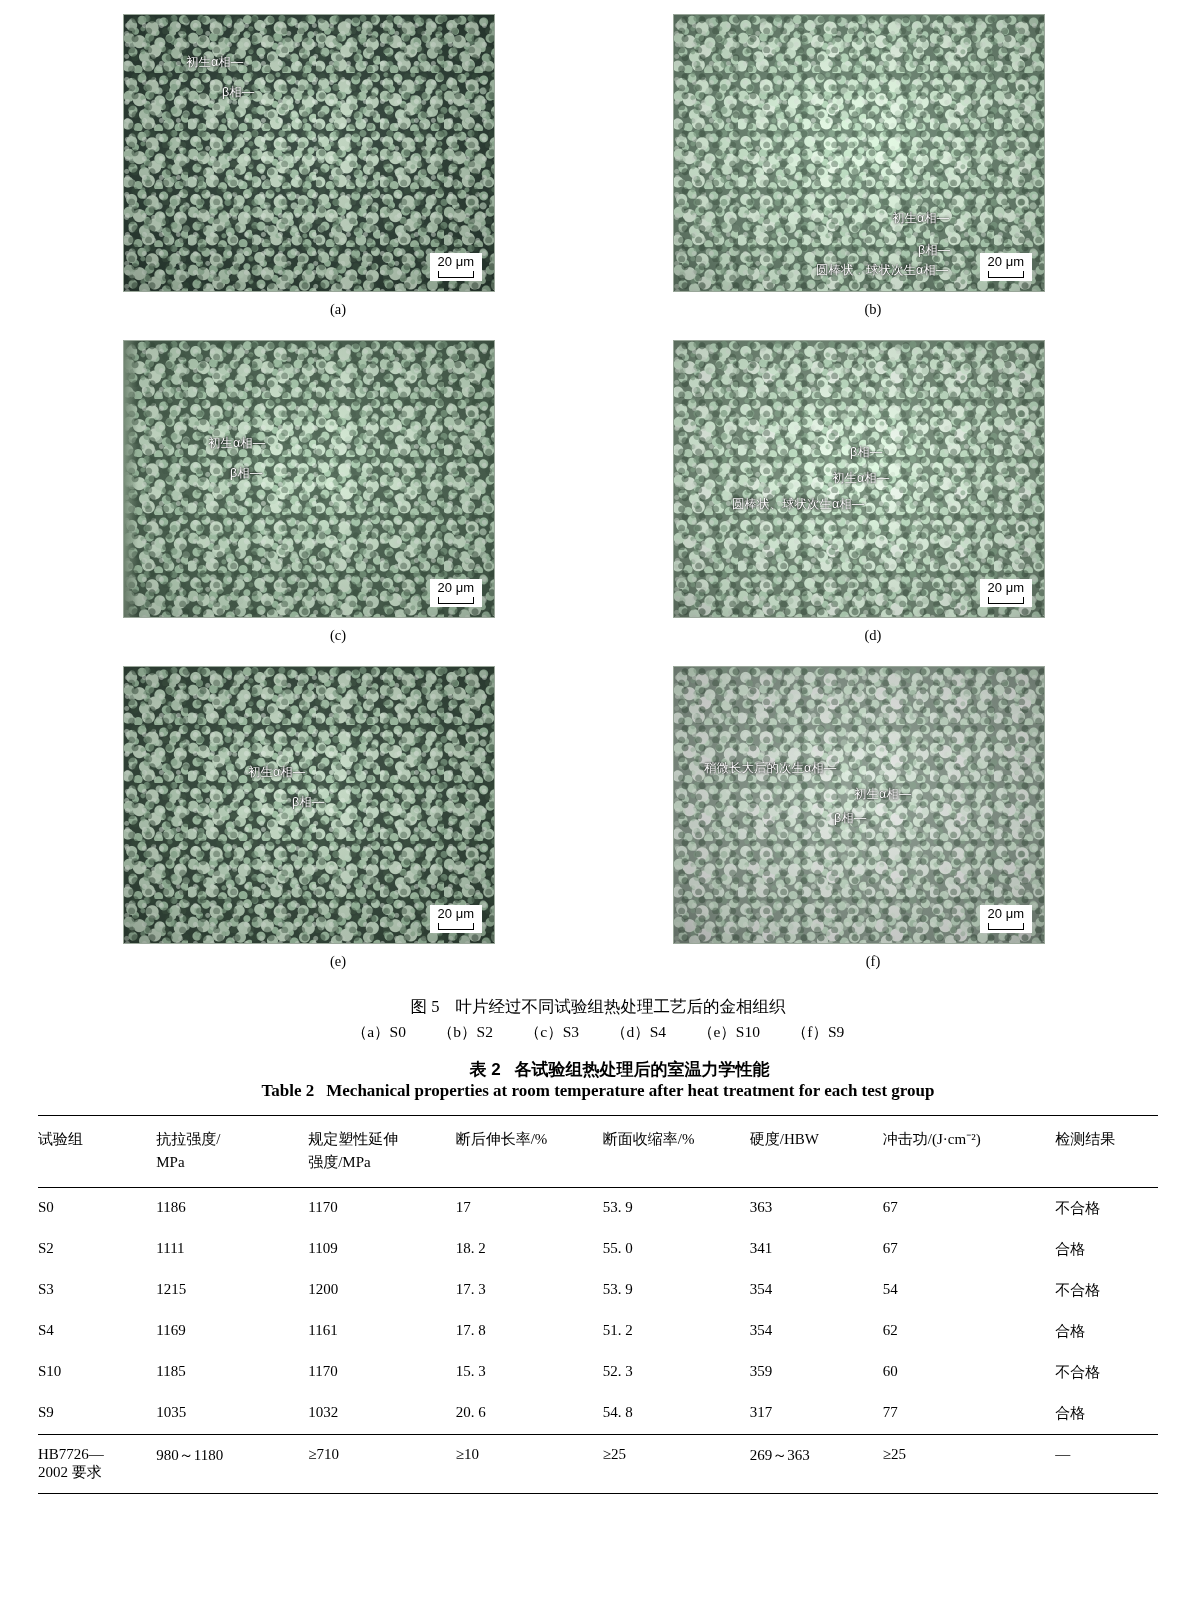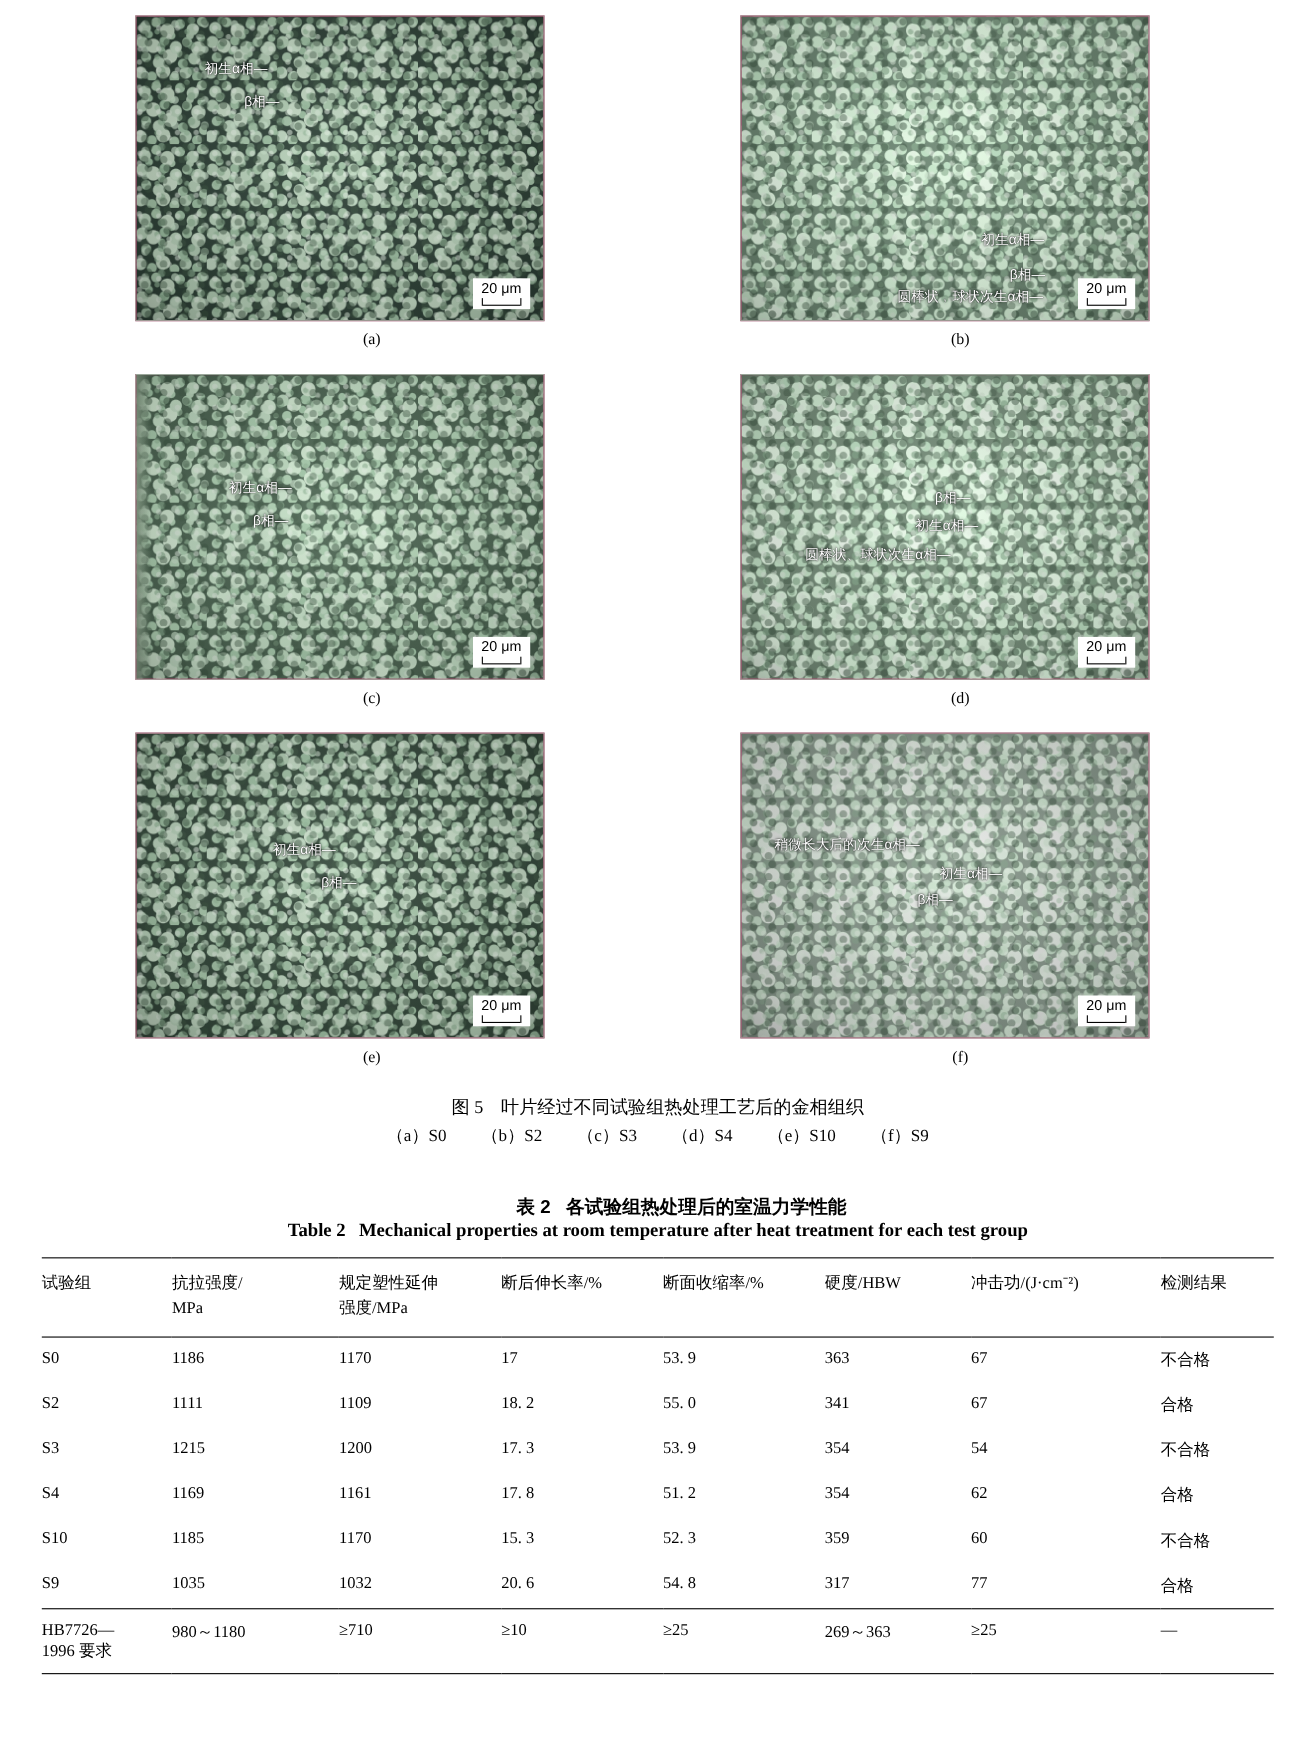--- a/index.html
+++ b/index.html
@@ -191,21 +191,21 @@
     letter-spacing: 0.2px;
   }
   .cap-en .gap { display: inline-block; width: 12px; }
 
   
   .table-title-cn {
     text-align: center;
     font-family: "Liberation Sans", sans-serif;
     font-weight: bold;
     font-size: 17px;
-    margin-top: 43px;
+    margin-top: 15px;
     padding-left: 43px;
   }
   .table-title-cn .gap { display: inline-block; width: 14px; }
   .table-title-en {
     text-align: center;
     font-family: "Liberation Serif", serif;
     font-weight: bold;
     font-size: 17px;
     margin-top: 0;
     margin-bottom: 14px;
@@ -447,21 +447,21 @@
         <td>1035</td>
         <td>1032</td>
         <td>20. 6</td>
         <td>54. 8</td>
         <td>317</td>
         <td>77</td>
         <td>合格</td>
       </tr>
       <tr class="rule-mid rule-bot">
         <td class="twoline">HB7726—
-1996 要求</td>
+2002 要求</td>
         <td>980～1180</td>
         <td>≥710</td>
         <td>≥10</td>
         <td>≥25</td>
         <td>269～363</td>
         <td>≥25</td>
         <td>—</td>
       </tr>
     </tbody>
   </table>

